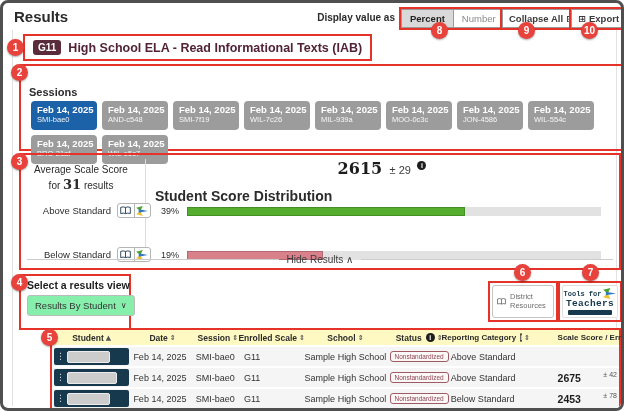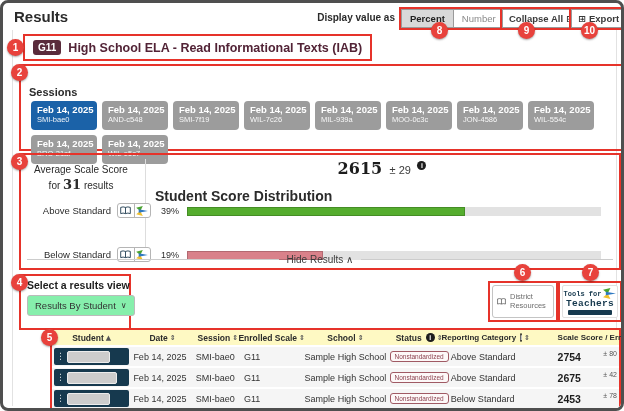--- a/index.html
+++ b/index.html
@@ -350,24 +350,20 @@
             </div>
           </div>
         <div class="td c-date">Feb 14, 2025</div>
         <div class="td c-sess">SMI-bae0</div>
         <div class="td c-grade">G11</div>
         <div class="td c-school">Sample High School</div>
         <div class="td c-status">
             <span class="status-badge">Nonstandardized</span>
           </div>
         <div class="td c-cat">Above Standard</div>
-        <div class="td c-score">
-            <span class="score-val">2754</span>
-            <span class="err-sm">± 80</span>
-          </div>
       </div>
 
       <div class="trow">
         <div class="td c-student">
             <div class="stud-box">
               <span class="grip glyph">⋮</span>
               <div class="redact"></div>
             </div>
           </div>
         <div class="td c-date">Feb 14, 2025</div>

